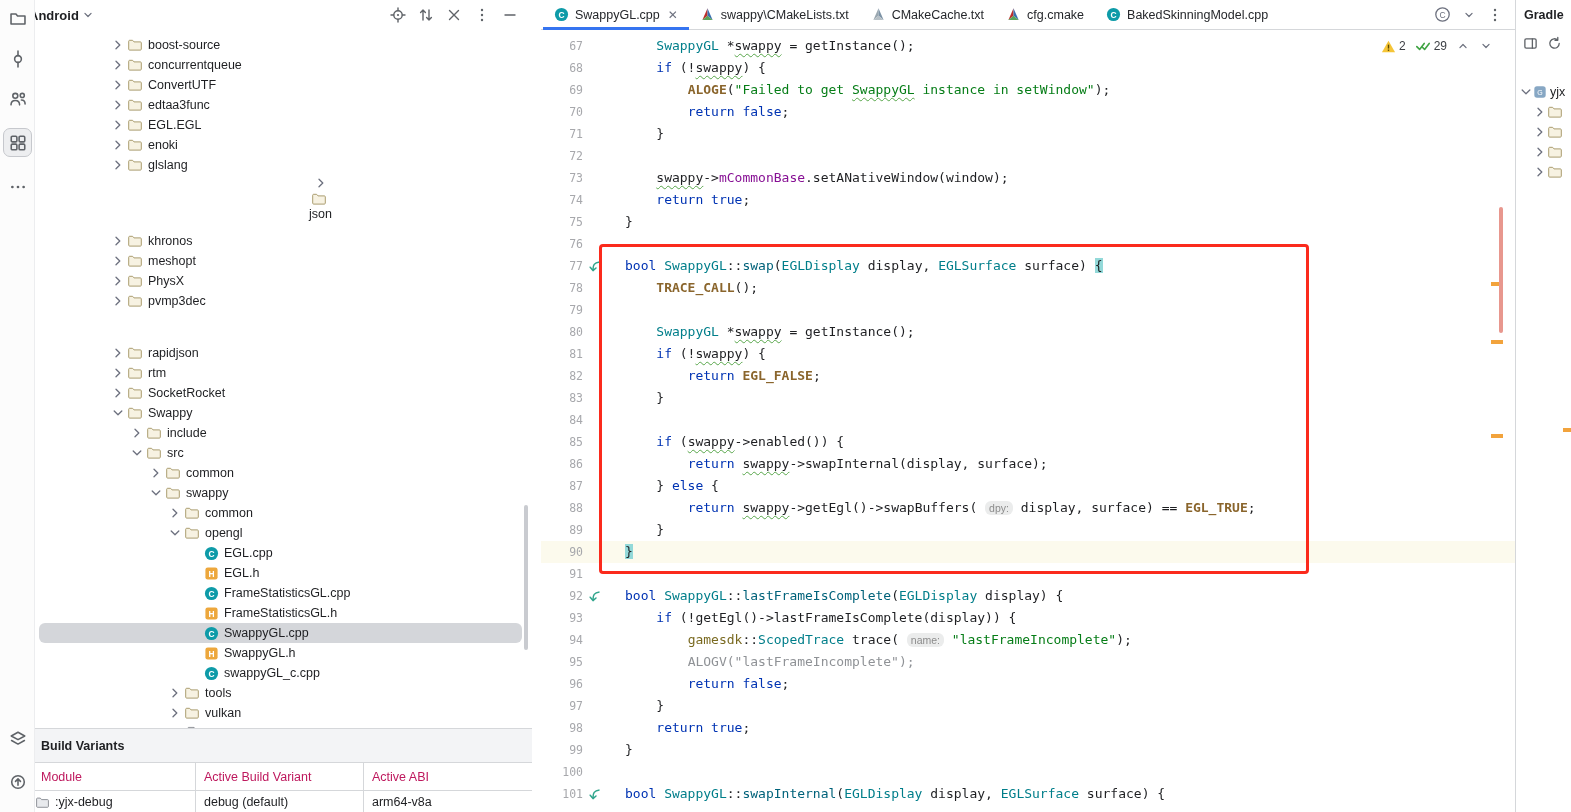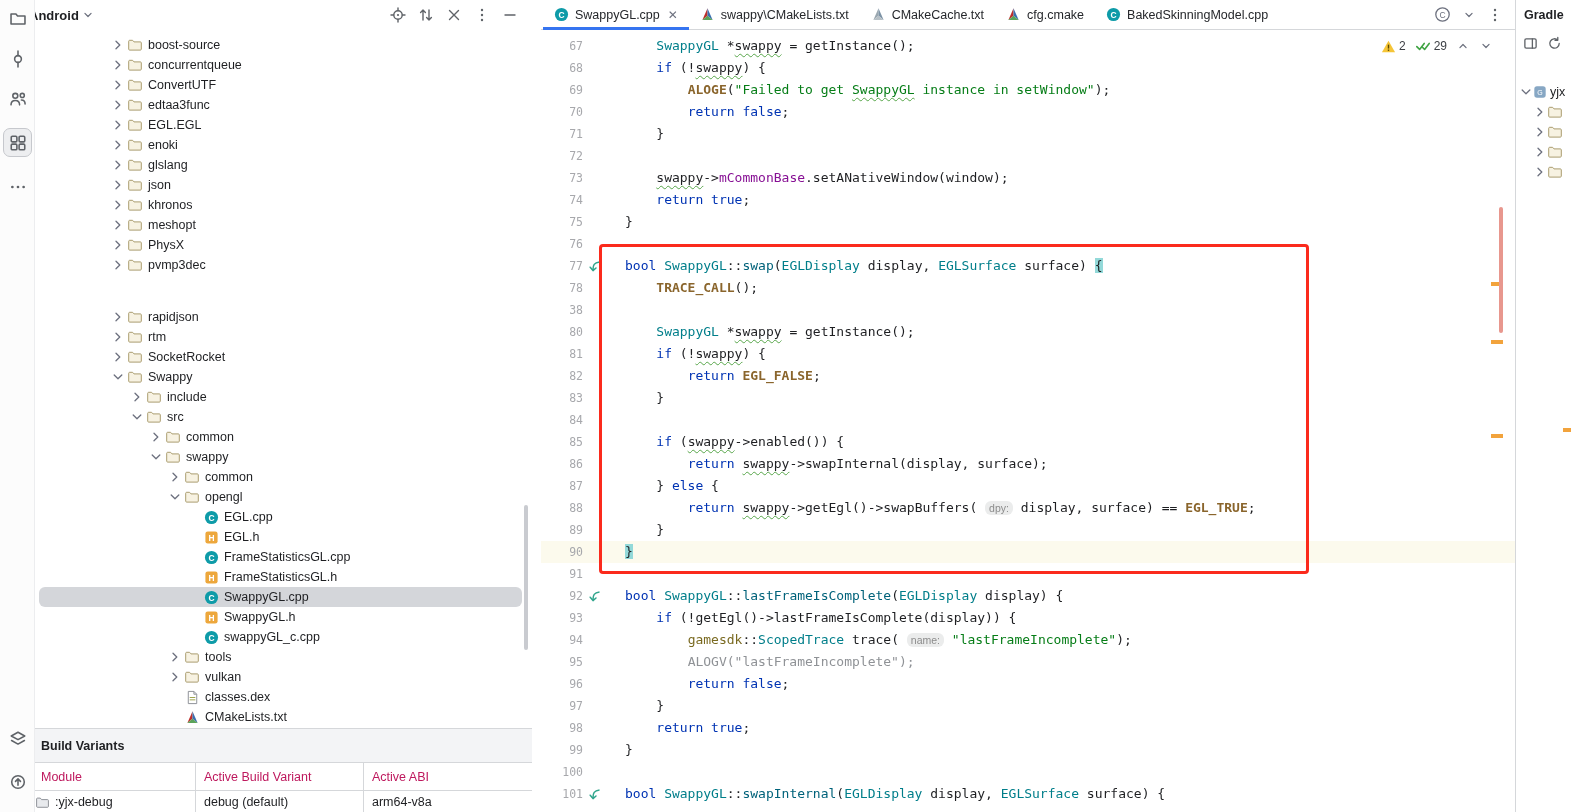--- a/index.html
+++ b/index.html
@@ -302,38 +302,38 @@
         </span>
         <span class="ficon">
           <span class="icn">
             <svg width="16" height="16" viewBox="0 0 16 16">
               <path d="M1.7 4.2c0-.5.4-.9.9-.9h3l1.4 1.6h6.4c.5 0 .9.4.9.9v6.4c0 .5-.4.9-.9.9H2.6c-.5 0-.9-.4-.9-.9z" fill="#F7F2E2" stroke="#AA9D6F" stroke-width="1"></path>
             </svg>
           </span>
         </span>
         <span class="tree-label">glslang</span>
       </div>
-      <div class="tree-row" style="padding-left: 83px;">
+      <div class="tree-row" style="padding-left: 83px; flex-direction: column;">
         <span class="chev">
           <span class="icn">
             <svg width="16" height="16" viewBox="0 0 16 16">
               <path d="M6 4.2 9.8 8 6 11.8" stroke="#6C707E" stroke-width="1.3" fill="none" stroke-linecap="round" stroke-linejoin="round"></path>
             </svg>
           </span>
         </span>
         <span class="ficon">
           <span class="icn">
             <svg width="16" height="16" viewBox="0 0 16 16">
               <path d="M1.7 4.2c0-.5.4-.9.9-.9h3l1.4 1.6h6.4c.5 0 .9.4.9.9v6.4c0 .5-.4.9-.9.9H2.6c-.5 0-.9-.4-.9-.9z" fill="#F7F2E2" stroke="#AA9D6F" stroke-width="1"></path>
             </svg>
           </span>
         </span>
         <span class="tree-label">json</span>
       </div>
-      <div class="tree-row" style="padding-left: 83px;">
+      <div class="tree-row" style="padding-left: 83px; margin-top: 36px;">
         <span class="chev">
           <span class="icn">
             <svg width="16" height="16" viewBox="0 0 16 16">
               <path d="M6 4.2 9.8 8 6 11.8" stroke="#6C707E" stroke-width="1.3" fill="none" stroke-linecap="round" stroke-linejoin="round"></path>
             </svg>
           </span>
         </span>
         <span class="ficon">
           <span class="icn">
             <svg width="16" height="16" viewBox="0 0 16 16">
@@ -880,21 +880,21 @@
         <div class="cl"><span class="ln">72</span><span class="gi"></span><span class="ct"></span></div>
         <div class="cl"><span class="ln">73</span><span class="gi"></span><span class="ct"><span class="tk">    </span><span class="tk typo">swappy</span><span class="tk">-&gt;</span><span class="tk s-field">mCommonBase</span><span class="tk">.</span><span class="tk">setANativeWindow</span><span class="tk">(window);</span></span></div>
         <div class="cl"><span class="ln">74</span><span class="gi"></span><span class="ct"><span class="tk">    </span><span class="tk s-kw">return</span><span class="tk"> </span><span class="tk s-kw">true</span><span class="tk">;</span></span></div>
         <div class="cl"><span class="ln">75</span><span class="gi"></span><span class="ct"><span class="tk">}</span></span></div>
         <div class="cl"><span class="ln">76</span><span class="gi"></span><span class="ct"></span></div>
         <div class="cl"><span class="ln">77</span><span class="gi"><svg width="13" height="13" viewBox="0 0 13 13">
               <path d="M11.5 2C6 2.6 5 5.2 5 9.6" stroke="#2FA58C" stroke-width="1.5" fill="none"></path>
               <path d="M2.2 7.2 5 10.6l3-2.6" stroke="#2FA58C" stroke-width="1.5" fill="none" stroke-linecap="round" stroke-linejoin="round"></path>
             </svg></span><span class="ct"><span class="tk s-kw">bool</span><span class="tk"> </span><span class="tk s-type">SwappyGL</span><span class="tk">::</span><span class="tk s-fn">swap</span><span class="tk">(</span><span class="tk s-type">EGLDisplay</span><span class="tk"> display, </span><span class="tk s-type">EGLSurface</span><span class="tk"> surface) </span><span class="tk s-brace">{</span></span></div>
         <div class="cl"><span class="ln">78</span><span class="gi"></span><span class="ct"><span class="tk">    </span><span class="tk s-macro">TRACE_CALL</span><span class="tk">();</span></span></div>
-        <div class="cl"><span class="ln">38</span><span class="gi"></span><span class="ct"></span></div>
+        <div class="cl"><span class="ln">79</span><span class="gi"></span><span class="ct"></span></div>
         <div class="cl"><span class="ln">80</span><span class="gi"></span><span class="ct"><span class="tk">    </span><span class="tk s-type">SwappyGL</span><span class="tk"> *</span><span class="tk typo">swappy</span><span class="tk"> = </span><span class="tk">getInstance</span><span class="tk">();</span></span></div>
         <div class="cl"><span class="ln">81</span><span class="gi"></span><span class="ct"><span class="tk">    </span><span class="tk s-kw">if</span><span class="tk"> (!</span><span class="tk typo">swappy</span><span class="tk">) {</span></span></div>
         <div class="cl"><span class="ln">82</span><span class="gi"></span><span class="ct"><span class="tk">        </span><span class="tk s-kw">return</span><span class="tk"> </span><span class="tk s-macro">EGL_FALSE</span><span class="tk">;</span></span></div>
         <div class="cl"><span class="ln">83</span><span class="gi"></span><span class="ct"><span class="tk">    }</span></span></div>
         <div class="cl"><span class="ln">84</span><span class="gi"></span><span class="ct"></span></div>
         <div class="cl"><span class="ln">85</span><span class="gi"></span><span class="ct"><span class="tk">    </span><span class="tk s-kw">if</span><span class="tk"> (</span><span class="tk typo">swappy</span><span class="tk">-&gt;</span><span class="tk">enabled</span><span class="tk">()) {</span></span></div>
         <div class="cl"><span class="ln">86</span><span class="gi"></span><span class="ct"><span class="tk">        </span><span class="tk s-kw">return</span><span class="tk"> </span><span class="tk typo">swappy</span><span class="tk">-&gt;</span><span class="tk">swapInternal</span><span class="tk">(display, surface);</span></span></div>
         <div class="cl"><span class="ln">87</span><span class="gi"></span><span class="ct"><span class="tk">    } </span><span class="tk s-kw">else</span><span class="tk"> {</span></span></div>
         <div class="cl"><span class="ln">88</span><span class="gi"></span><span class="ct"><span class="tk">        </span><span class="tk s-kw">return</span><span class="tk"> </span><span class="tk typo">swappy</span><span class="tk">-&gt;</span><span class="tk">getEgl</span><span class="tk">()-&gt;</span><span class="tk">swapBuffers</span><span class="tk">( </span><span class="tk s-hint">dpy:</span><span class="tk"> display, surface) == </span><span class="tk s-macro">EGL_TRUE</span><span class="tk">;</span></span></div>
         <div class="cl"><span class="ln">89</span><span class="gi"></span><span class="ct"><span class="tk">    }</span></span></div>

